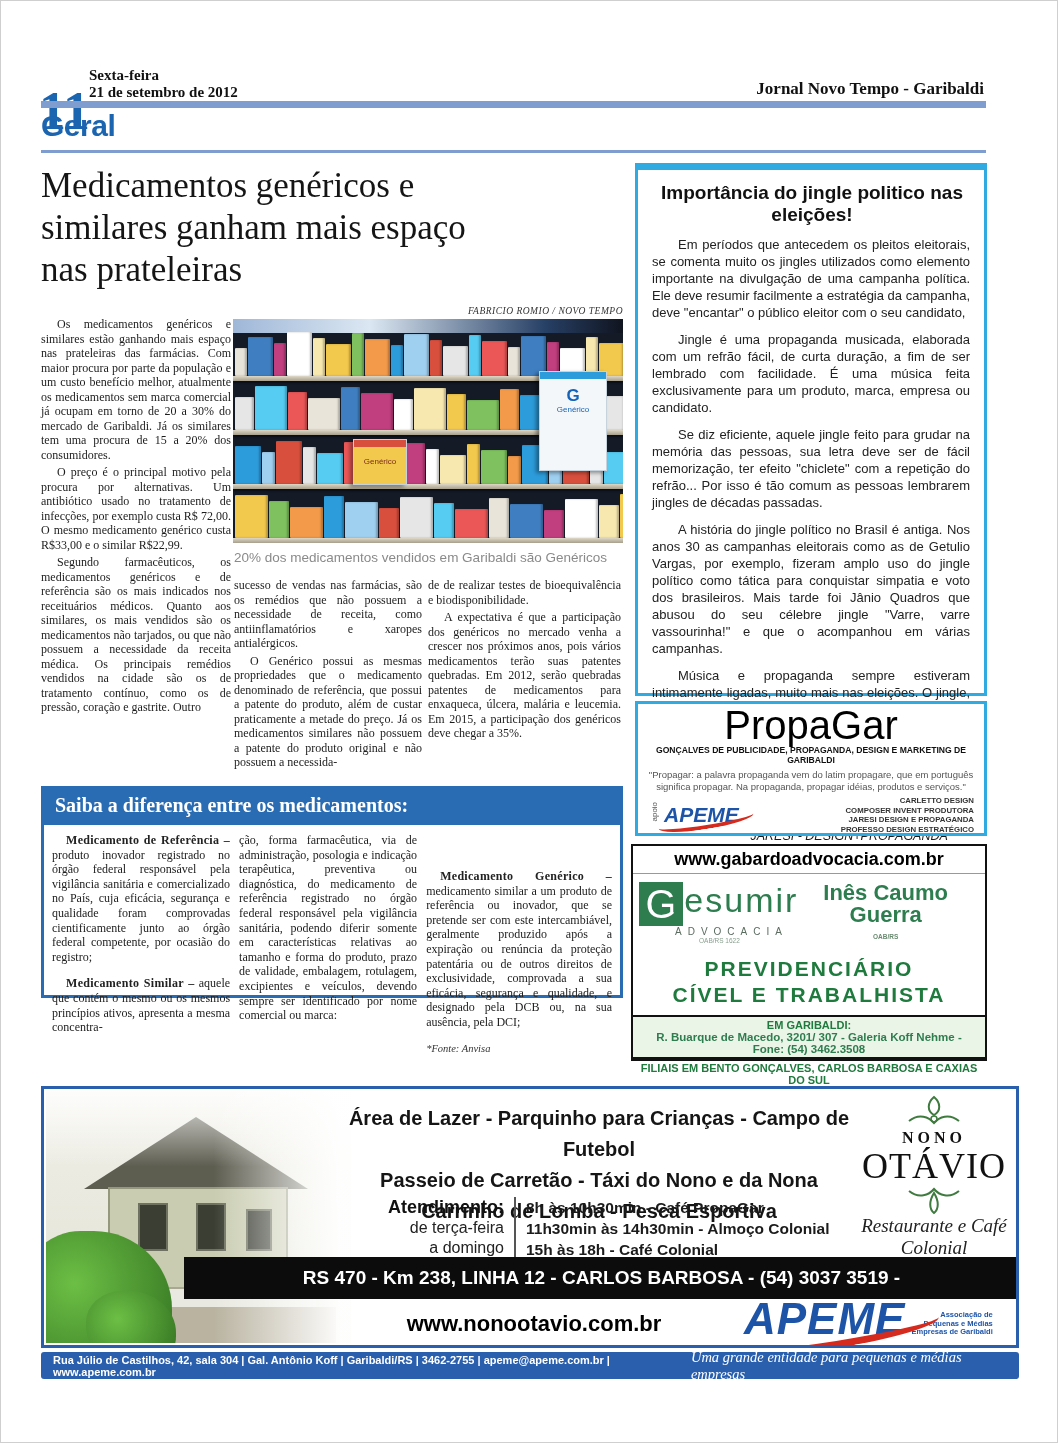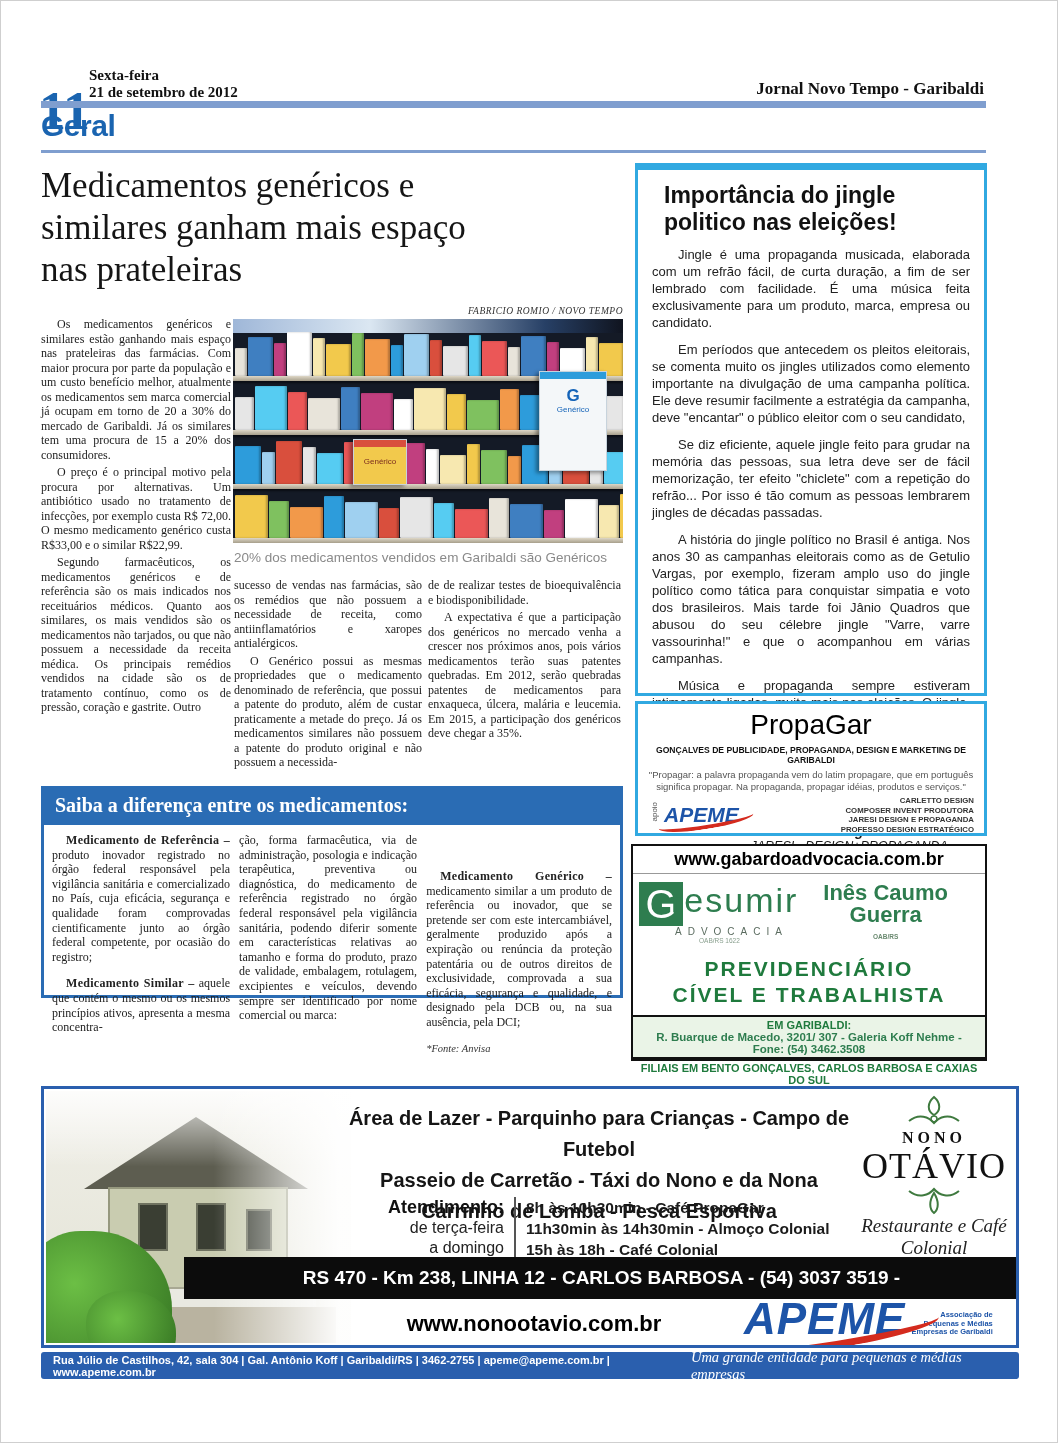--- a/index.html
+++ b/index.html
@@ -25,28 +25,28 @@
   .shelf-board{height:5px;background:linear-gradient(#ded7c6,#a79f8c);box-shadow:0 2px 2px rgba(0,0,0,.5);}
   .photo-light{position:absolute;left:0;top:0;right:0;height:14px;background:linear-gradient(90deg,#9fb7d8,#dbe7f2 35%,#274066 80%,#10141f);}
   .featured-box{position:absolute;background:#f4f7f9;border:1px solid #c7d3dc;box-shadow:-3px 2px 4px rgba(0,0,0,.4);text-align:center;}
   .featured-box .gmark{font-family:"Liberation Sans",sans-serif;font-weight:bold;color:#1463b8;font-size:17px;line-height:18px;margin-top:8px;}
   .featured-box .glabel{font-family:"Liberation Sans",sans-serif;font-size:8px;color:#1463b8;}
   .featured-box .bandtop{height:7px;background:#2d9cdb;}
   .caption{font-family:"Liberation Sans",sans-serif;font-size:13.5px;color:#8a8a8a;}
   
   .jinglebox{border:3px solid #31a9e1;border-top-width:7px;background:#fff;
              font-family:"Liberation Sans",sans-serif;padding:10px 14px;box-sizing:border-box;}
-  .jinglebox h2{font-size:23px;margin:2px 0 10px 12px;text-align:left;color:#111;}
+  .jinglebox h2{font-size:19px;margin:2px 0 10px 2px;text-align:center;color:#111;}
   .jinglebox p{font-size:13px;line-height:17px;text-align:justify;margin:0 0 10px 0;text-indent:26px;color:#222;}
   .jingle-sign{font-style:italic;font-size:14px;font-weight:bold;text-align:center;margin-left:38%;}
   .jingle-org{font-style:italic;font-size:12.5px;text-align:center;margin-left:24%;}
   
   .propagar{border:3px solid #31a9e1;background:#fff;font-family:"Liberation Sans",sans-serif;
             box-sizing:border-box;padding:2px 10px;}
-  .propagar .ptitle{font-size:28px;text-align:center;font-weight:400;letter-spacing:0;color:#000;line-height:38px;}
+  .propagar .ptitle{font-size:40px;text-align:center;font-weight:400;letter-spacing:0;color:#000;line-height:38px;}
   .propagar .psub{font-size:8.6px;font-weight:bold;text-align:center;color:#111;margin-top:1px;}
   .propagar .pquote{font-size:9.5px;color:#555;text-align:center;line-height:11.5px;margin-top:4px;}
   .propagar .prow{display:flex;margin-top:4px;align-items:center;}
   .apoio{font-size:8px;color:#555;transform:rotate(-90deg);width:12px;}
   .apeme-logo{position:relative;font-family:"Liberation Sans",sans-serif;font-style:italic;font-weight:bold;color:#1d54a8;}
   .apeme-swoosh{position:absolute;border-bottom:4px solid #d42b1e;border-radius:50%;transform:rotate(-9deg);}
   .pcredits{margin-left:auto;text-align:right;font-size:7.8px;font-weight:bold;color:#333;line-height:9.5px;}
   
   .gabardo{border:2px solid #111;background:#fff;font-family:"Liberation Sans",sans-serif;box-sizing:border-box;}
   .gab-url{font-size:18px;font-weight:bold;text-align:center;padding:3px 0;border-bottom:1px solid #999;color:#000;}
@@ -223,22 +223,22 @@
     <p style="text-indent:0;">sucesso de vendas nas farmácias, são os remédios que não possuem a necessidade de receita, como antiinflamatórios e xaropes antialérgicos.</p>
     <p>O Genérico possui as mesmas propriedades que o medicamento denominado de referência, que possui a patente do produto, além de custar praticamente a metade do preço. Já os medicamentos similares não possuem a patente do produto original e não possuem a necessida-</p>
   </div>
   <div class="abs newscol" style="left:427px;top:577px;width:193px;">
     <p style="text-indent:0;">de de realizar testes de bioequivalência e biodisponibilidade.</p>
     <p>A expectativa é que a participação dos genéricos no mercado venha a crescer nos próximos anos, pois vários medicamentos terão suas patentes quebradas. Em 2012, serão quebradas patentes de medicamentos para enxaqueca, úlcera, malária e leucemia. Em 2015, a participação dos genéricos deve chegar a 35%.</p>
   </div>
 
   <div class="abs jinglebox" style="left:634px;top:162px;width:352px;height:533px;">
     <h2>Importância do jingle politico nas eleições!</h2>
+    <p>Em períodos que antecedem os pleitos eleitorais, se comenta muito os jingles utilizados como elemento importante na divulgação de uma campanha política. Ele deve resumir facilmente a estratégia da campanha, deve "encantar" o público eleitor com o seu candidato,</p>
     <p>Jingle é uma propaganda musicada, elaborada com um refrão fácil, de curta duração, a fim de ser lembrado com facilidade. É uma música feita exclusivamente para um produto, marca, empresa ou candidato.</p>
-    <p>Em períodos que antecedem os pleitos eleitorais, se comenta muito os jingles utilizados como elemento importante na divulgação de uma campanha política. Ele deve resumir facilmente a estratégia da campanha, deve "encantar" o público eleitor com o seu candidato,</p>
     <p>Se diz eficiente, aquele jingle feito para grudar na memória das pessoas, sua letra deve ser de fácil memorização, ter efeito "chiclete" com a repetição do refrão... Por isso é tão comum as pessoas lembrarem jingles de décadas passadas.</p>
     <p>A história do jingle político no Brasil é antiga. Nos anos 30 as campanhas eleitorais como as de Getulio Vargas, por exemplo, fizeram amplo uso do jingle político como tática para conquistar simpatia e voto dos brasileiros. Mais tarde foi Jânio Quadros que abusou do seu célebre jingle "Varre, varre vassourinha!" e que o acompanhou em várias campanhas.</p>
     <p>Música e propaganda sempre estiveram intimamente ligadas, muito mais nas eleições. O jingle, portanto, têm importância vital em campanhas eleitorais, porque passa de forma muito resumida e fácil, as mensagens do candidato ou candidata e suas propostas. O objetivo é simples: grudar na cabeça do eleitor, emocionar e convencê-lo de que certo político ao cargo público é o ideal.</p>
     <div class="jingle-sign">Jorge Aresi</div>
     <div class="jingle-org">JARESI - DESIGN+PROPAGANDA</div>
   </div>
 
   <div class="abs propagar" style="left:634px;top:700px;width:352px;height:135px;">
     <div class="ptitle">PropaGar</div>
     <div class="psub">GONÇALVES DE PUBLICIDADE, PROPAGANDA, DESIGN E MARKETING DE GARIBALDI</div>

